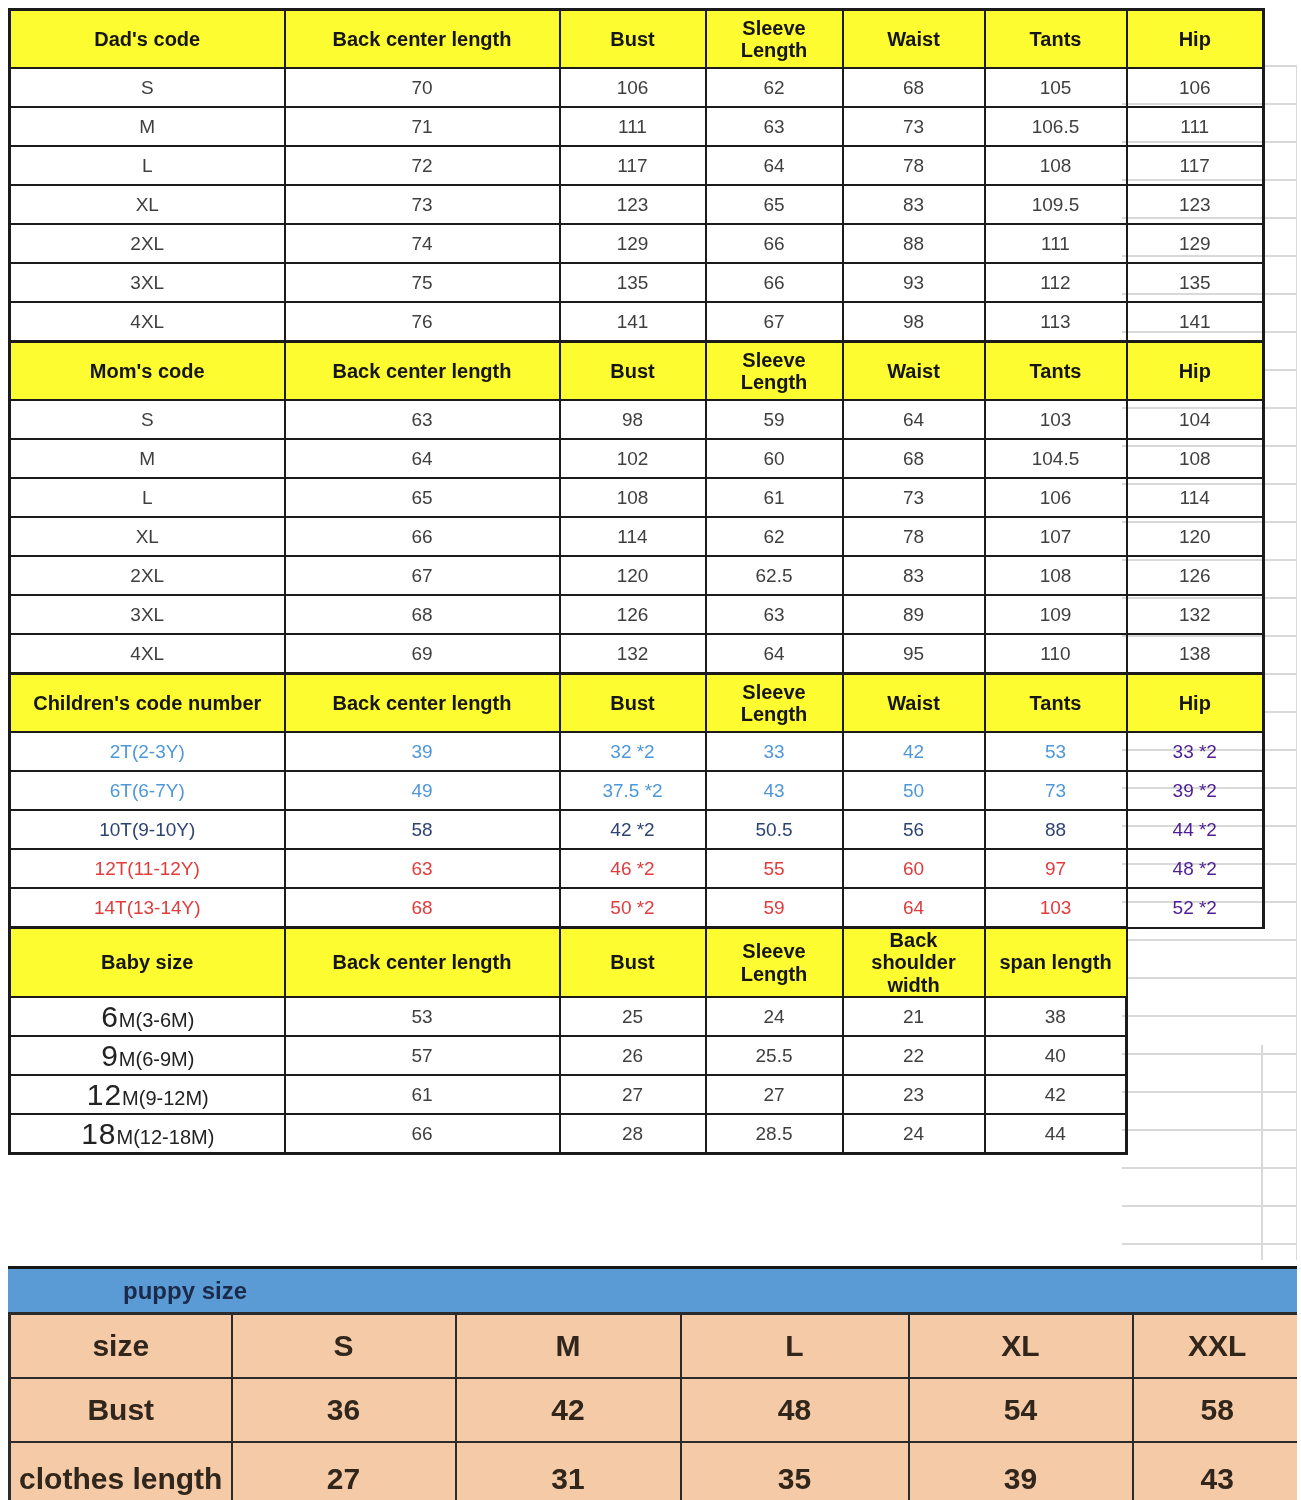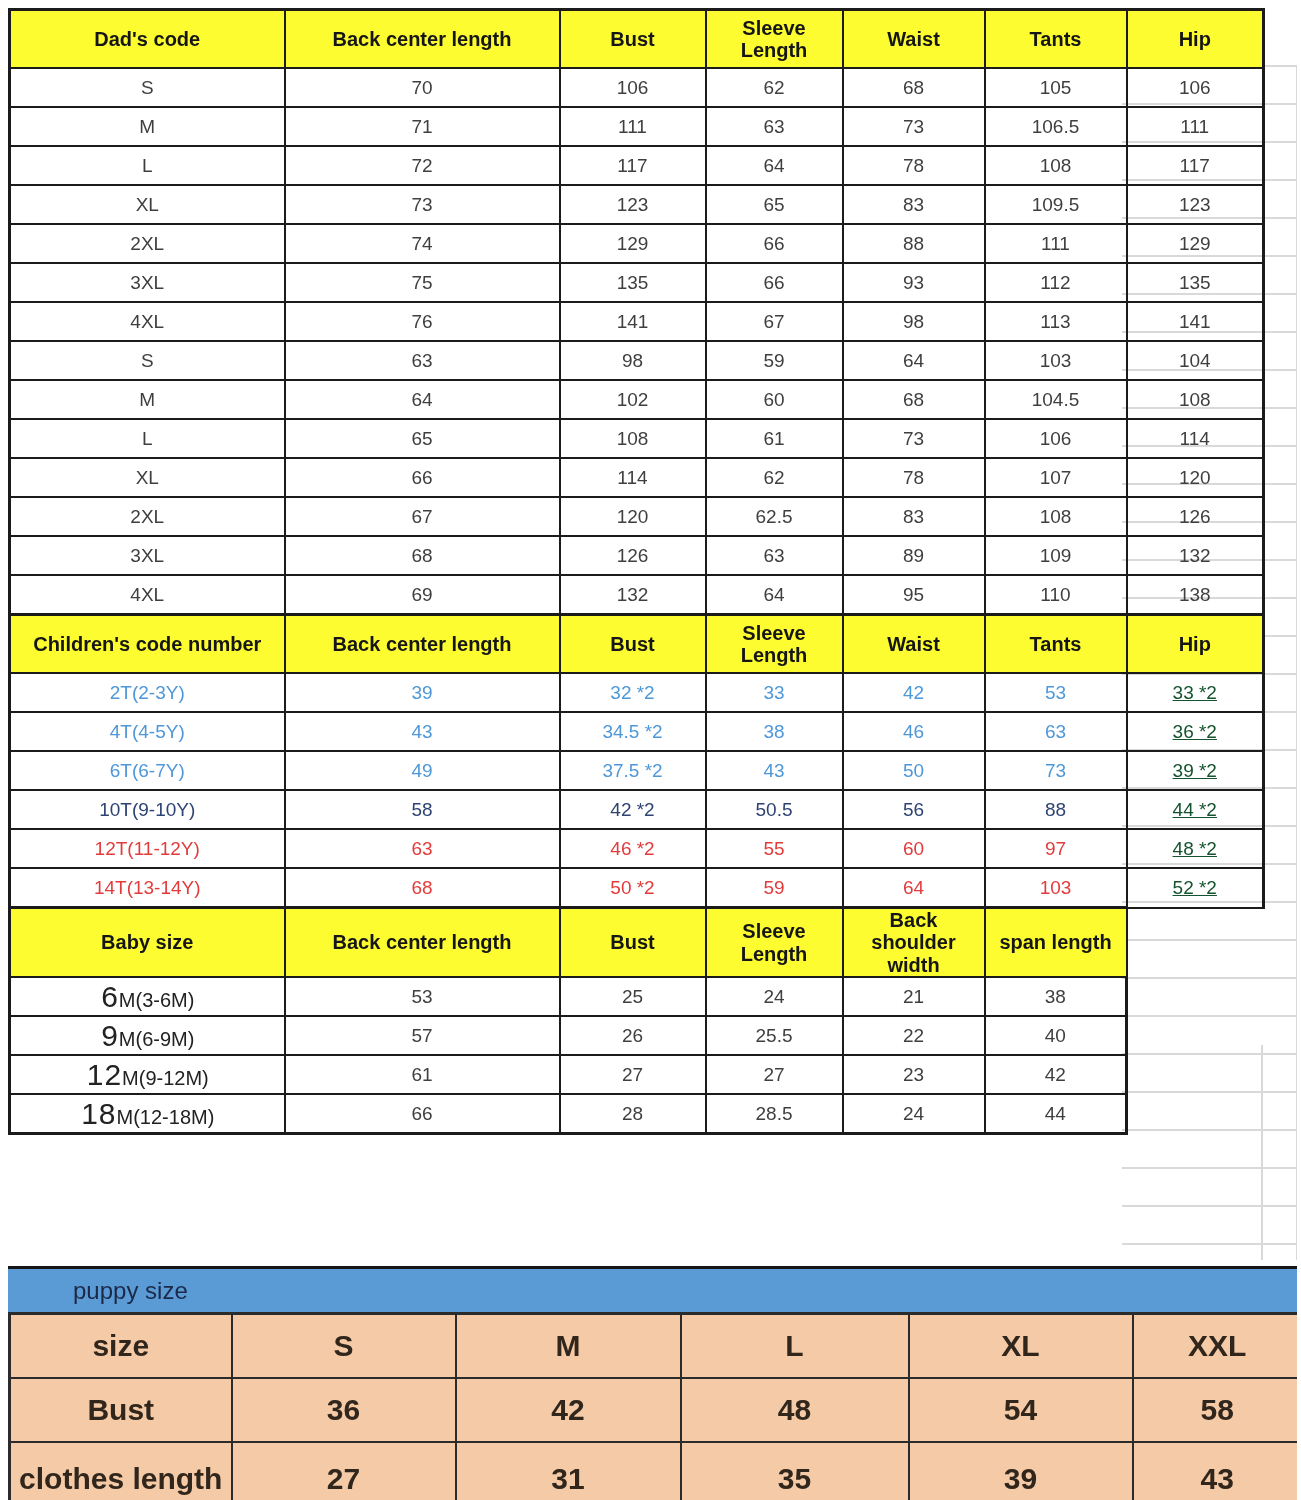--- a/index.html
+++ b/index.html
@@ -32,31 +32,31 @@
     font-size:20px;font-weight:bold;color:#161616;
     white-space:pre-line;line-height:1.12;border-top-width:3px;
   }
   #main-table td{height:37px;font-size:19px;color:var(--text,#3f3f3f);}
   #main-table td.secend{border-bottom-width:3px;}
   #main-table td.edge6{border-right-width:3px;}
   #main-table .ghost{border:none;background:transparent;}
   #main-table td.c-blue{color:var(--blue,#4e97d9);}
   #main-table td.c-navy{color:var(--navy,#2d4372);}
   #main-table td.c-red{color:var(--red,#e23b3c);}
-  #main-table td.c-black{color:#14532d;text-decoration:underline;}
+  #main-table td.c-black{color:#4c1d95;}
   #main-table td.babylab{text-align:center;padding-left:1px;font-size:20px;color:#222222;white-space:nowrap;}
   #main-table td.babylab .big{font-size:30px;letter-spacing:1px;}
 
   
   #puppy-bar{
     position:absolute;left:8px;top:1266px;width:1293px;height:46px;box-sizing:border-box;
     background:var(--banner,#5b9bd5);border-top:3px solid #161616;
     display:flex;align-items:center;
   }
-  #puppy-bar span{margin-left:65px;font-size:24px;font-weight:normal;color:var(--bannerText,#1b2a4a);}
+  #puppy-bar span{margin-left:115px;font-size:24px;font-weight:bold;color:var(--bannerText,#1b2a4a);}
   #puppy-table{
     position:absolute;left:8px;top:1312px;width:1293px;
     border-collapse:collapse;table-layout:fixed;background:var(--peach,#f5caa7);
   }
   #puppy-table td{
     border:2px solid #2b2b2b;padding:0;text-align:center;vertical-align:middle;
     font-size:30px;font-weight:bold;color:#31261c;background:var(--peach,#f5caa7);
   }
   #puppy-table tr:first-child td{border-top-width:3px;}
   #puppy-table tr > td:first-child{border-left-width:3px;}
@@ -151,20 +151,30 @@
         <tr>
           <td>4XL</td>
           <td>76</td>
           <td>141</td>
           <td>67</td>
           <td>98</td>
           <td>113</td>
           <td>141</td>
         </tr>
         <tr>
+          <th class="sec">Mom's code</th>
+          <th class="sec">Back center length</th>
+          <th class="sec">Bust</th>
+          <th class="sec">Sleeve
+Length</th>
+          <th class="sec">Waist</th>
+          <th class="sec">Tants</th>
+          <th class="sec">Hip</th>
+        </tr>
+        <tr>
           <td>S</td>
           <td>63</td>
           <td>98</td>
           <td>59</td>
           <td>64</td>
           <td>103</td>
           <td>104</td>
         </tr>
         <tr>
           <td>M</td>
@@ -231,29 +241,20 @@
           <th class="sec">Hip</th>
         </tr>
         <tr>
           <td class="c-blue">2T(2-3Y)</td>
           <td class="c-blue">39</td>
           <td class="c-blue">32 *2</td>
           <td class="c-blue">33</td>
           <td class="c-blue">42</td>
           <td class="c-blue">53</td>
           <td class="c-black">33 *2</td>
-        </tr>
-        <tr>
-          <td class="c-blue">4T(4-5Y)</td>
-          <td class="c-blue">43</td>
-          <td class="c-blue">34.5 *2</td>
-          <td class="c-blue">38</td>
-          <td class="c-blue">46</td>
-          <td class="c-blue">63</td>
-          <td class="c-black">36 *2</td>
         </tr>
         <tr>
           <td class="c-blue">6T(6-7Y)</td>
           <td class="c-blue">49</td>
           <td class="c-blue">37.5 *2</td>
           <td class="c-blue">43</td>
           <td class="c-blue">50</td>
           <td class="c-blue">73</td>
           <td class="c-black">39 *2</td>
         </tr>

